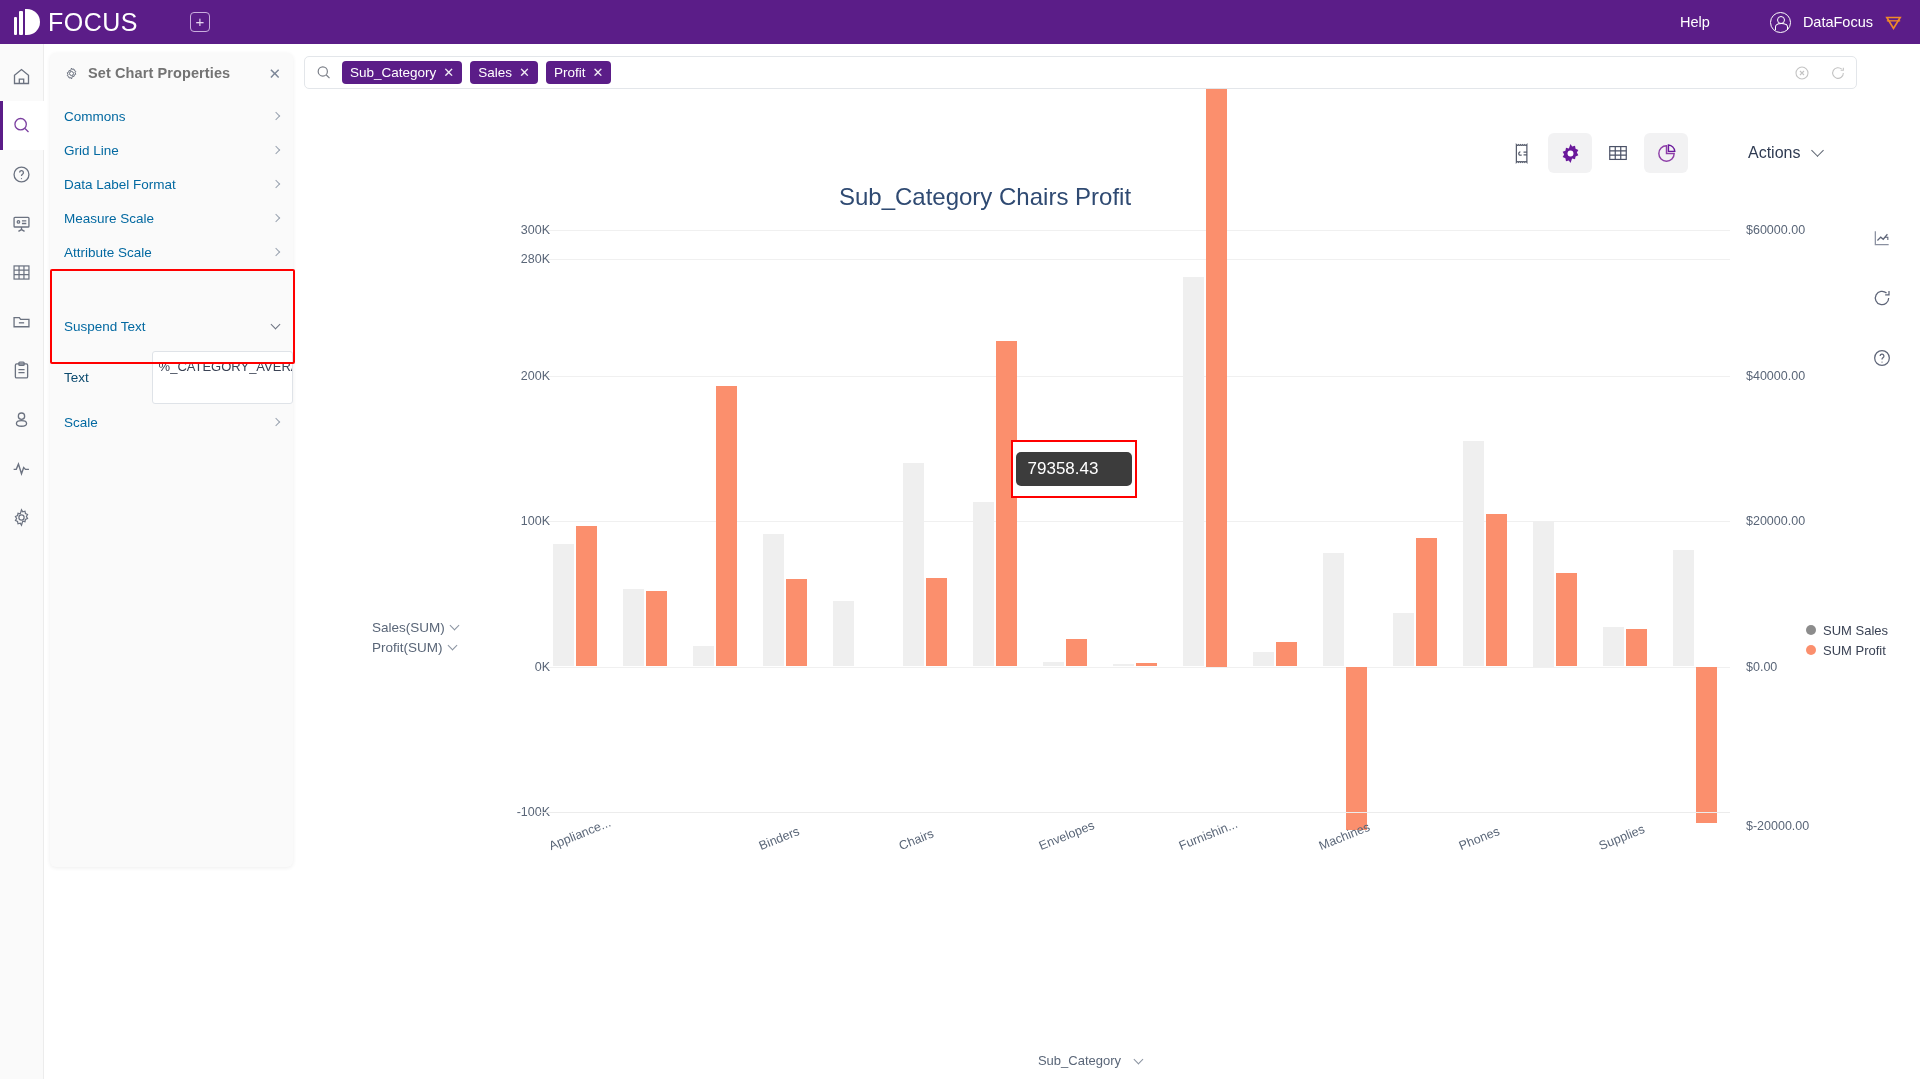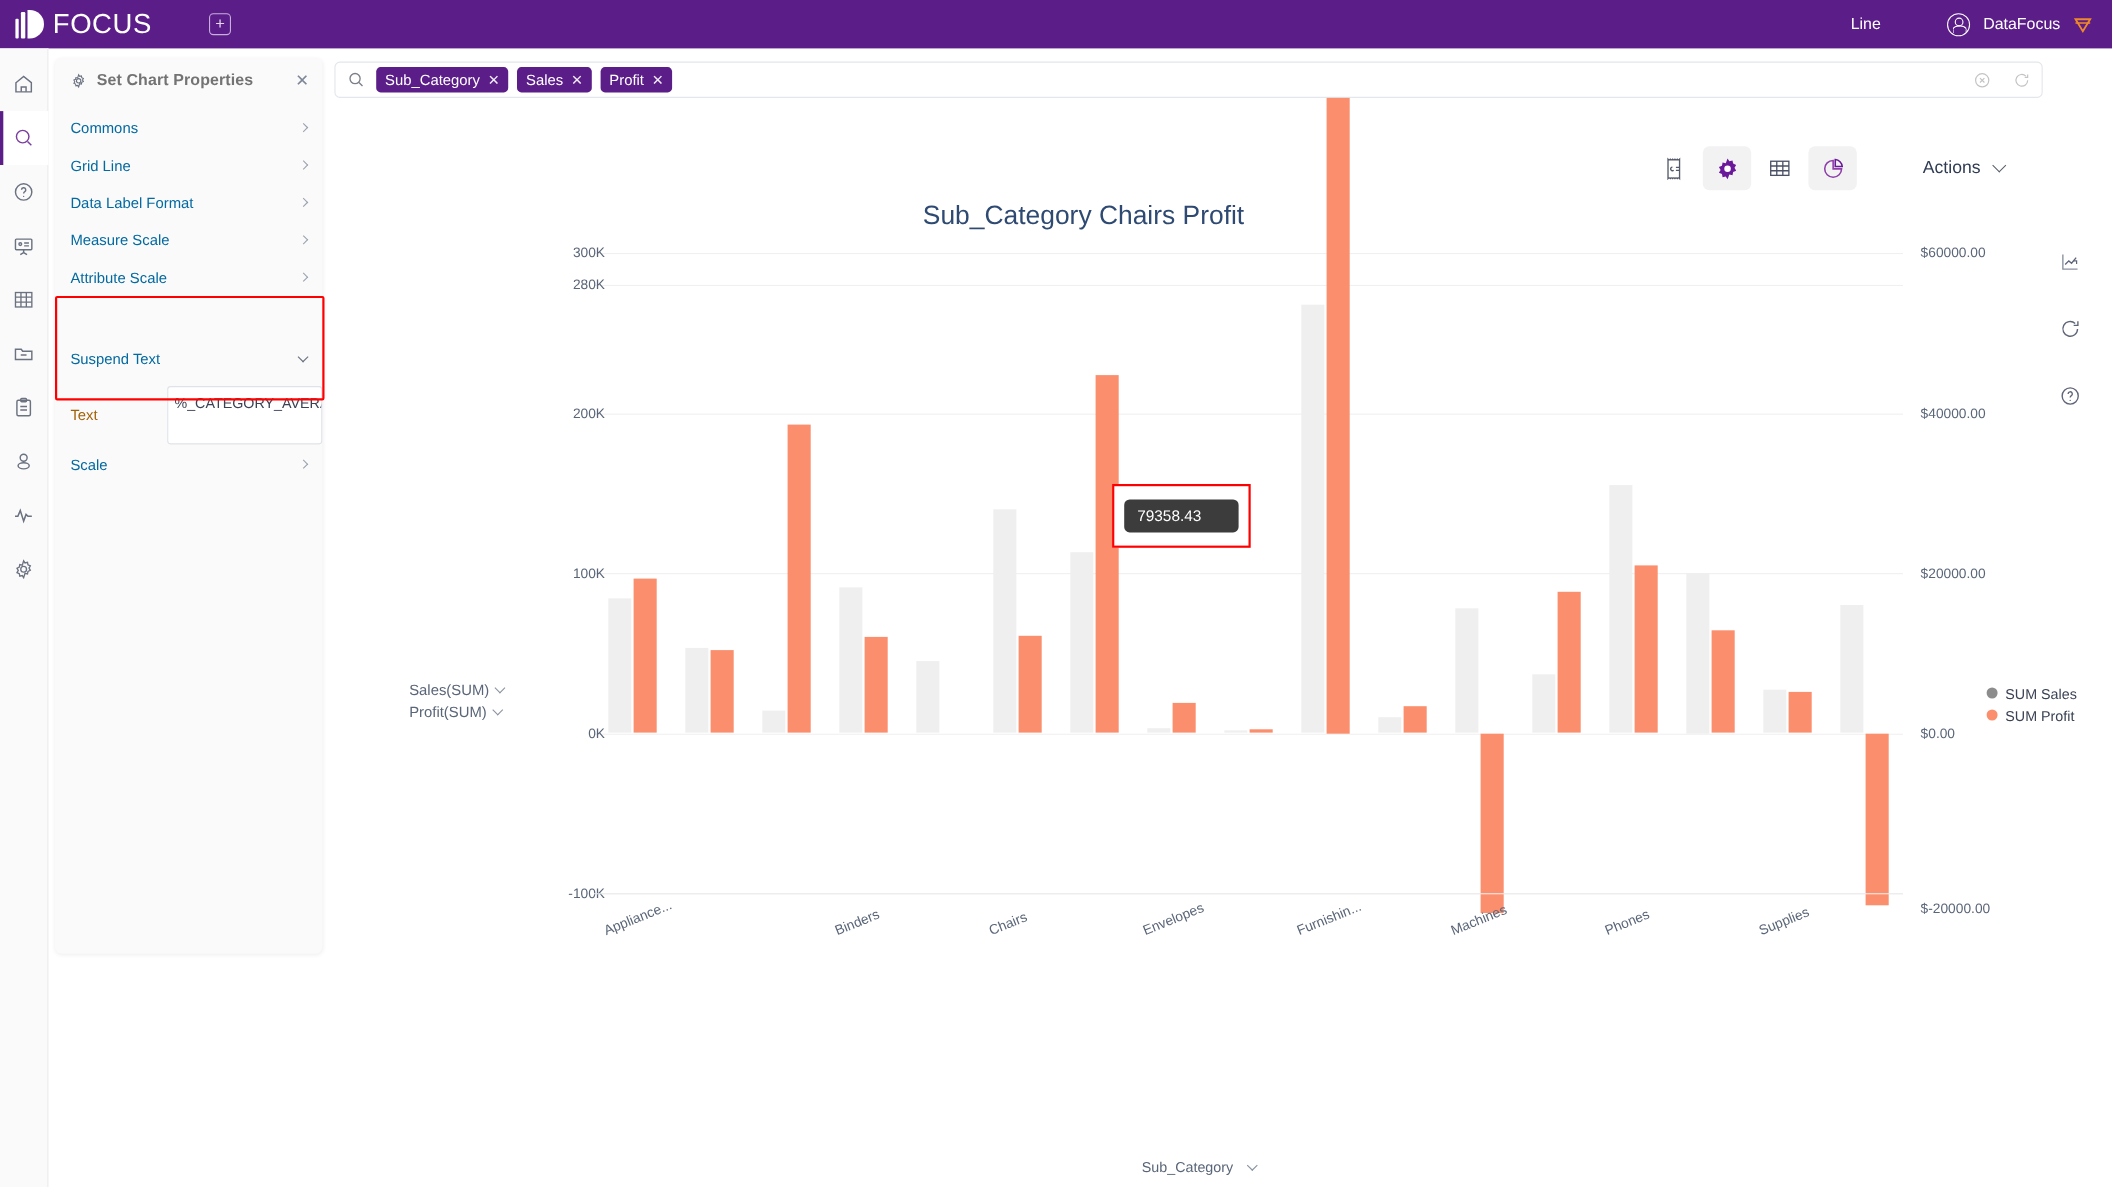--- a/index.html
+++ b/index.html
@@ -100,21 +100,21 @@
     transform: rotate(45deg); margin-bottom: 4px;
   }
   .redbox {
     position: absolute; left: 0px; top: 216px; width: 245px; height: 95px;
     border: 2.5px solid #ff0000; border-radius: 2px; pointer-events: none;
   }
   .suspend-sec { position: relative; margin-top: 40px; }
   .text-row {
     display: flex; align-items: center; padding: 6px 0 0 14px; height: 62px;
   }
-  .text-row .lab { font-size: 13.5px; color: #a16207; width: 88px; }
+  .text-row .lab { font-size: 13.5px; color: #0c4a6e; width: 88px; }
   .text-input {
     width: 142px; height: 53px; background: #fff;
     border: 1px solid #dfe3e8; border-radius: 3px;
     font-family: "Liberation Sans", sans-serif;
     font-size: 13px; color: #3a4254; padding: 7px 6px;
     resize: none; overflow: hidden; white-space: nowrap;
   }
 
   
   .searchbar {
@@ -210,38 +210,38 @@
   .dot { width: 10px; height: 10px; border-radius: 50%; display: inline-block; }
 
   
   .tooltip-wrap {
     position: absolute; left: 1011px; top: 440px; width: 126px; height: 58px;
     border: 2.5px solid #ff0000; background: #fff;
     display: flex; align-items: center; justify-content: center;
   }
   .tooltip {
     background: #3c3c3c; color: #fff; border-radius: 5px;
-    font-size: 14px; padding: 7px 34px 7px 12px; white-space: nowrap;
+    font-size: 17px; padding: 7px 34px 7px 12px; white-space: nowrap;
   }
 </style>
 </head>
 <body>
 
 <div class="topbar">
   <div class="brand">
     <span class="brand-mark">
       <i class="bm1"></i>
         <i class="bm2"></i>
         <i class="bm3"></i>
     </span>
     <span class="brand-text">FOCUS</span>
   </div>
   <div class="plus-tab">+</div>
   <div class="topbar-right">
-    <span class="help-link">Line</span>
+    <span class="help-link">Help</span>
     <span class="avatar-ic"></span>
     <span class="user-name">DataFocus</span>
     <svg class="gem" viewBox="0 0 20 18">
       <path d="M2 3 H18 L10 16 Z" fill="none" stroke="#f08a28" stroke-width="2"></path>
       <path d="M2 7 H18" stroke="#f08a28" stroke-width="1.6"></path>
     </svg>
   </div>
 </div>
 
 <div class="rail">

